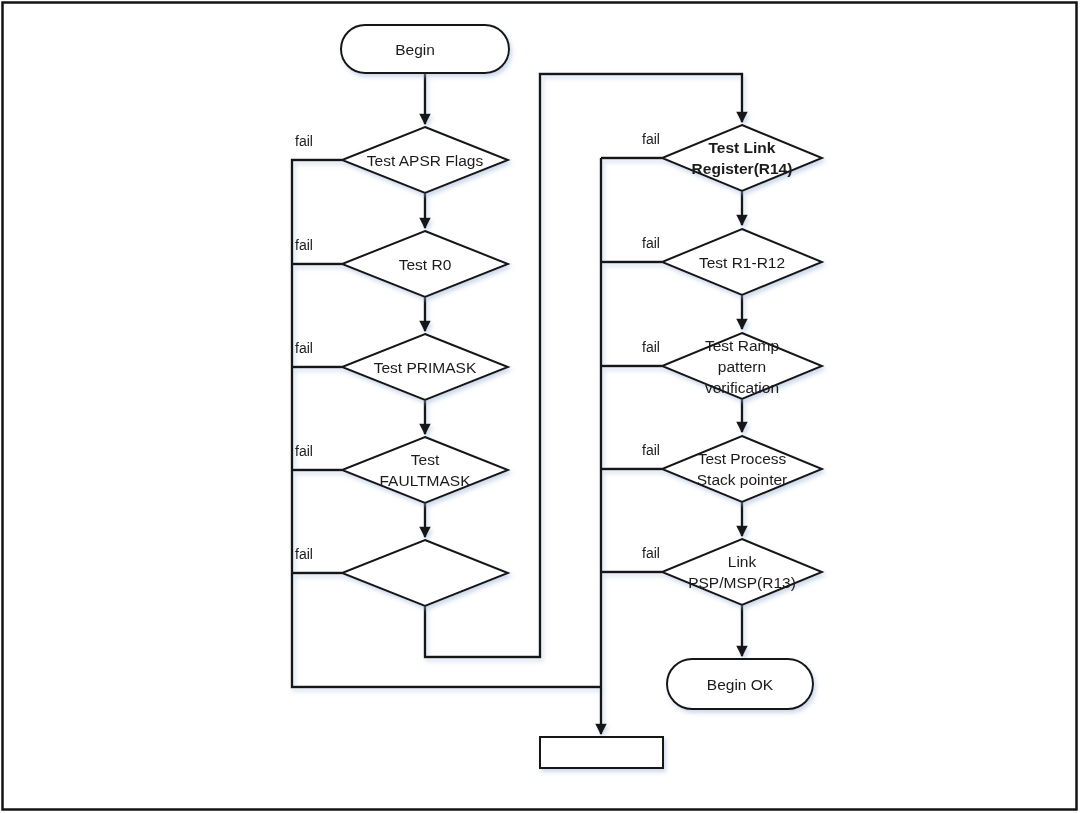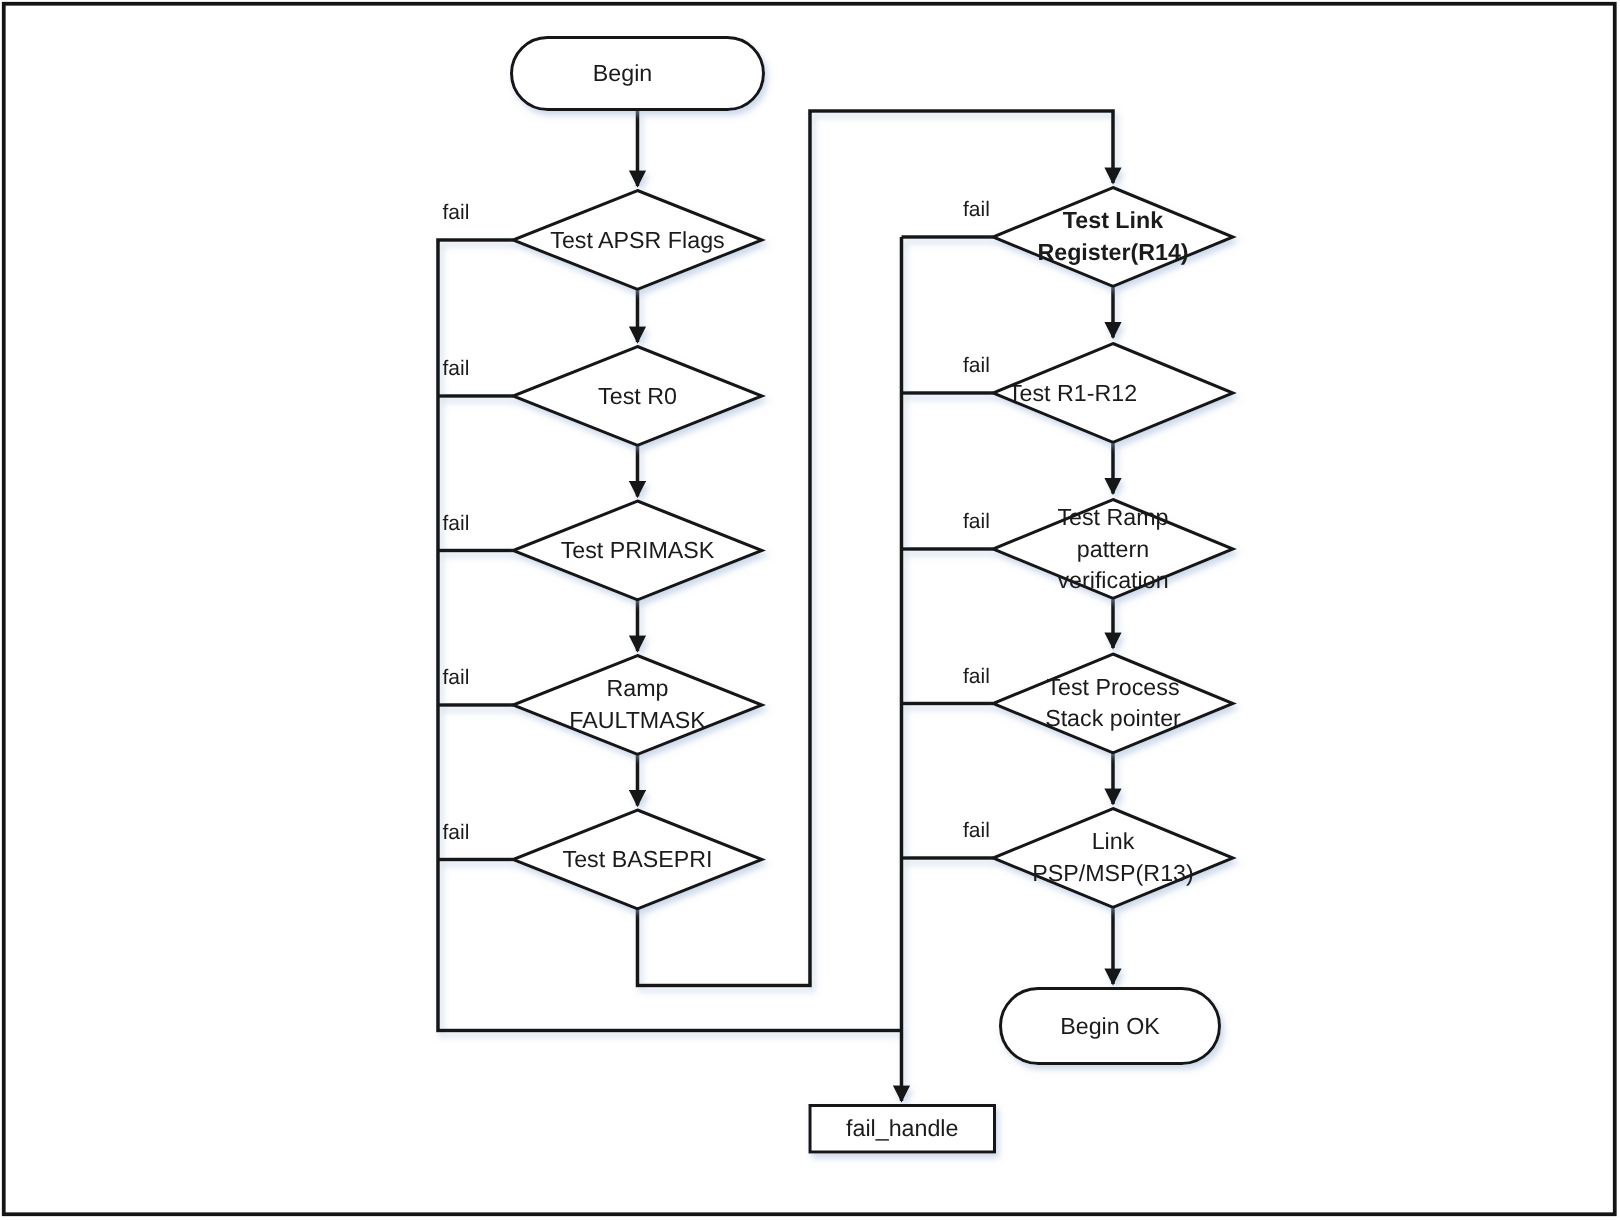--- a/index.html
+++ b/index.html
@@ -91,31 +91,29 @@
       <rect x="667" y="659" width="146" height="50" rx="25" ry="25"></rect>
       <rect x="540" y="737" width="123" height="31"></rect>
     </g>
   </svg>
 
   <div class="lbl" style="left:341px;top:25px;width:148px;height:48px;">Begin</div>
 
   <div class="lbl" style="left:360px;top:127px;width:130px;height:66px;">Test APSR Flags</div>
   <div class="lbl" style="left:360px;top:231px;width:130px;height:66px;">Test R0</div>
   <div class="lbl" style="left:360px;top:334px;width:130px;height:66px;">Test PRIMASK</div>
-  <div class="lbl" style="left:375px;top:437px;width:100px;height:66px;">Ramp FAULTMASK</div>
-  <div class="lbl" style="left:360px;top:540px;width:130px;height:66px;">Test BASEPRI</div>
+  <div class="lbl" style="left:375px;top:437px;width:100px;height:66px;">Test FAULTMASK</div>
 
   <div class="lbl" style="left:686px;top:125px;width:112px;height:66px;font-weight:bold;">Test Link Register(R14)</div>
-  <div class="lbl" style="left:650px;top:229px;width:130px;height:66px;">Test R1-R12</div>
+  <div class="lbl" style="left:677px;top:229px;width:130px;height:66px;">Test R1-R12</div>
   <div class="lbl" style="left:692px;top:331px;width:100px;height:70px;">Test Ramp pattern verification</div>
   <div class="lbl" style="left:684px;top:436px;width:116px;height:66px;">Test Process Stack pointer</div>
   <div class="lbl" style="left:697px;top:539px;width:90px;height:66px;">Link PSP/MSP(R13)</div>
 
   <div class="lbl" style="left:667px;top:659px;width:146px;height:50px;">Begin OK</div>
-  <div class="lbl" style="left:540px;top:737px;width:123px;height:31px;">fail_handle</div>
 
   <div class="fail-lbl" style="left:295px;top:131px;">fail</div>
   <div class="fail-lbl" style="left:295px;top:235px;">fail</div>
   <div class="fail-lbl" style="left:295px;top:338px;">fail</div>
   <div class="fail-lbl" style="left:295px;top:441px;">fail</div>
   <div class="fail-lbl" style="left:295px;top:544px;">fail</div>
 
   <div class="fail-lbl" style="left:642px;top:129px;">fail</div>
   <div class="fail-lbl" style="left:642px;top:233px;">fail</div>
   <div class="fail-lbl" style="left:642px;top:337px;">fail</div>

